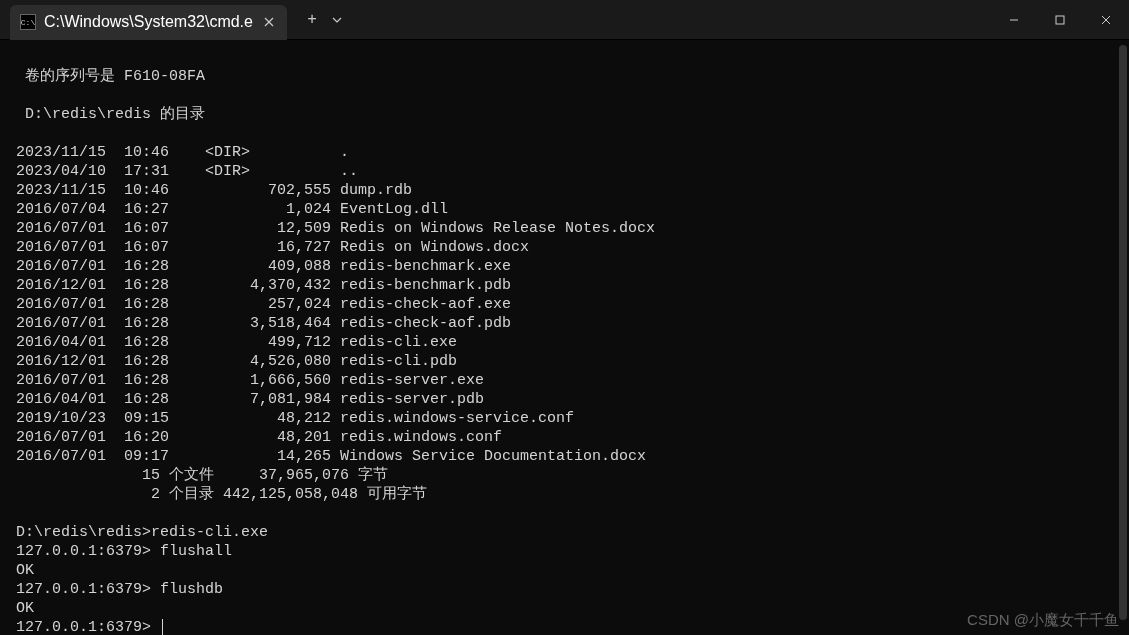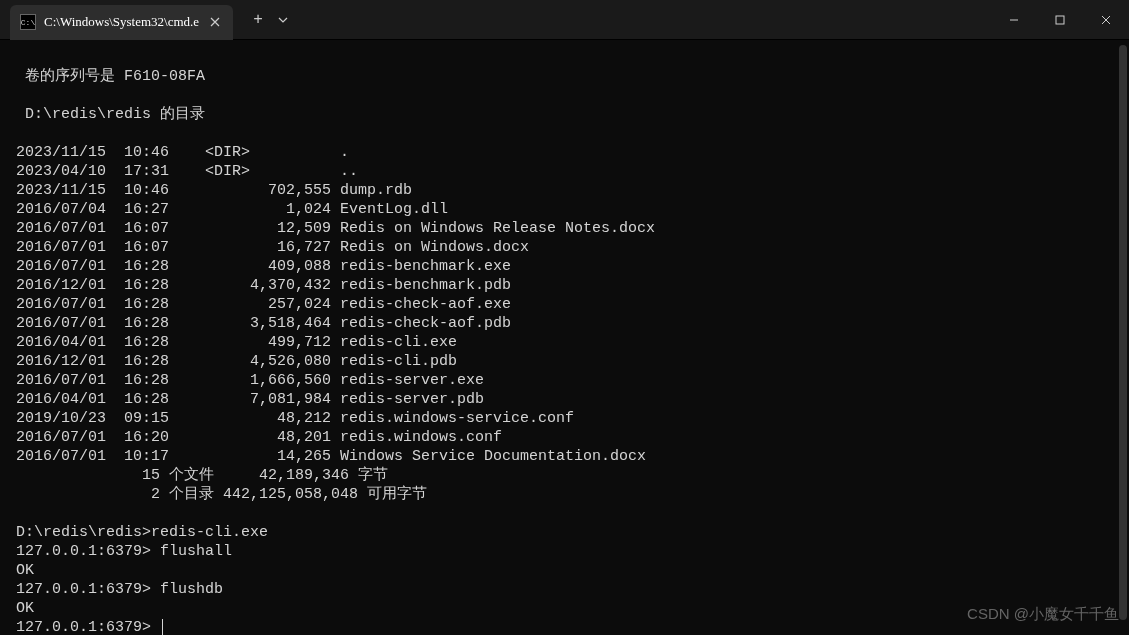--- a/index.html
+++ b/index.html
@@ -42,22 +42,22 @@
       background: #000;
       border: 1px solid #666;
       display: flex;
       align-items: center;
       justify-content: center;
       font-size: 8px;
       color: #ccc;
     }
     .tab-title {
       color: #fff;
-      font-size: 13px;
-      font-family: Liberation Serif, serif;
+      font-size: 16px;
+      font-family: Liberation Sans, sans-serif;
       flex: 1;
     }
     .tab-close {
       width: 16px;
       height: 16px;
       display: flex;
       align-items: center;
       justify-content: center;
       color: #ccc;
       cursor: pointer;
@@ -108,21 +108,21 @@
     .cursor {
       display: inline-block;
       width: 1px;
       height: 16px;
       background: #d4d4d4;
       vertical-align: middle;
       margin-left: 2px;
     }
     .watermark {
       position: absolute;
-      bottom: 11px;
+      bottom: 5px;
       right: 10px;
       color: #8a8a8a;
       font-family: 'Segoe UI', sans-serif;
       font-size: 15px;
       opacity: 0.7;
     }
     .scrollbar {
       position: absolute;
       right: 2px;
       top: 45px;
@@ -184,22 +184,22 @@
 <span>2016/07/01  16:28           409,088 redis-benchmark.exe</span>
 <span>2016/12/01  16:28         4,370,432 redis-benchmark.pdb</span>
 <span>2016/07/01  16:28           257,024 redis-check-aof.exe</span>
 <span>2016/07/01  16:28         3,518,464 redis-check-aof.pdb</span>
 <span>2016/04/01  16:28           499,712 redis-cli.exe</span>
 <span>2016/12/01  16:28         4,526,080 redis-cli.pdb</span>
 <span>2016/07/01  16:28         1,666,560 redis-server.exe</span>
 <span>2016/04/01  16:28         7,081,984 redis-server.pdb</span>
 <span>2019/10/23  09:15            48,212 redis.windows-service.conf</span>
 <span>2016/07/01  16:20            48,201 redis.windows.conf</span>
-<span>2016/07/01  10:17            14,265 Windows Service Documentation.docx</span>
-<span>              15 个文件     42,189,346 字节</span>
+<span>2016/07/01  09:17            14,265 Windows Service Documentation.docx</span>
+<span>              15 个文件     37,965,076 字节</span>
 <span>               2 个目录 442,125,058,048 可用字节</span>
 <span></span>
 <span>D:\redis\redis&gt;redis-cli.exe</span>
 <span>127.0.0.1:6379&gt; flushall</span>
 <span>OK</span>
 <span>127.0.0.1:6379&gt; flushdb</span>
 <span>OK</span>
 <span>127.0.0.1:6379&gt; </span><span class="cursor"></span>
 </div>
 

